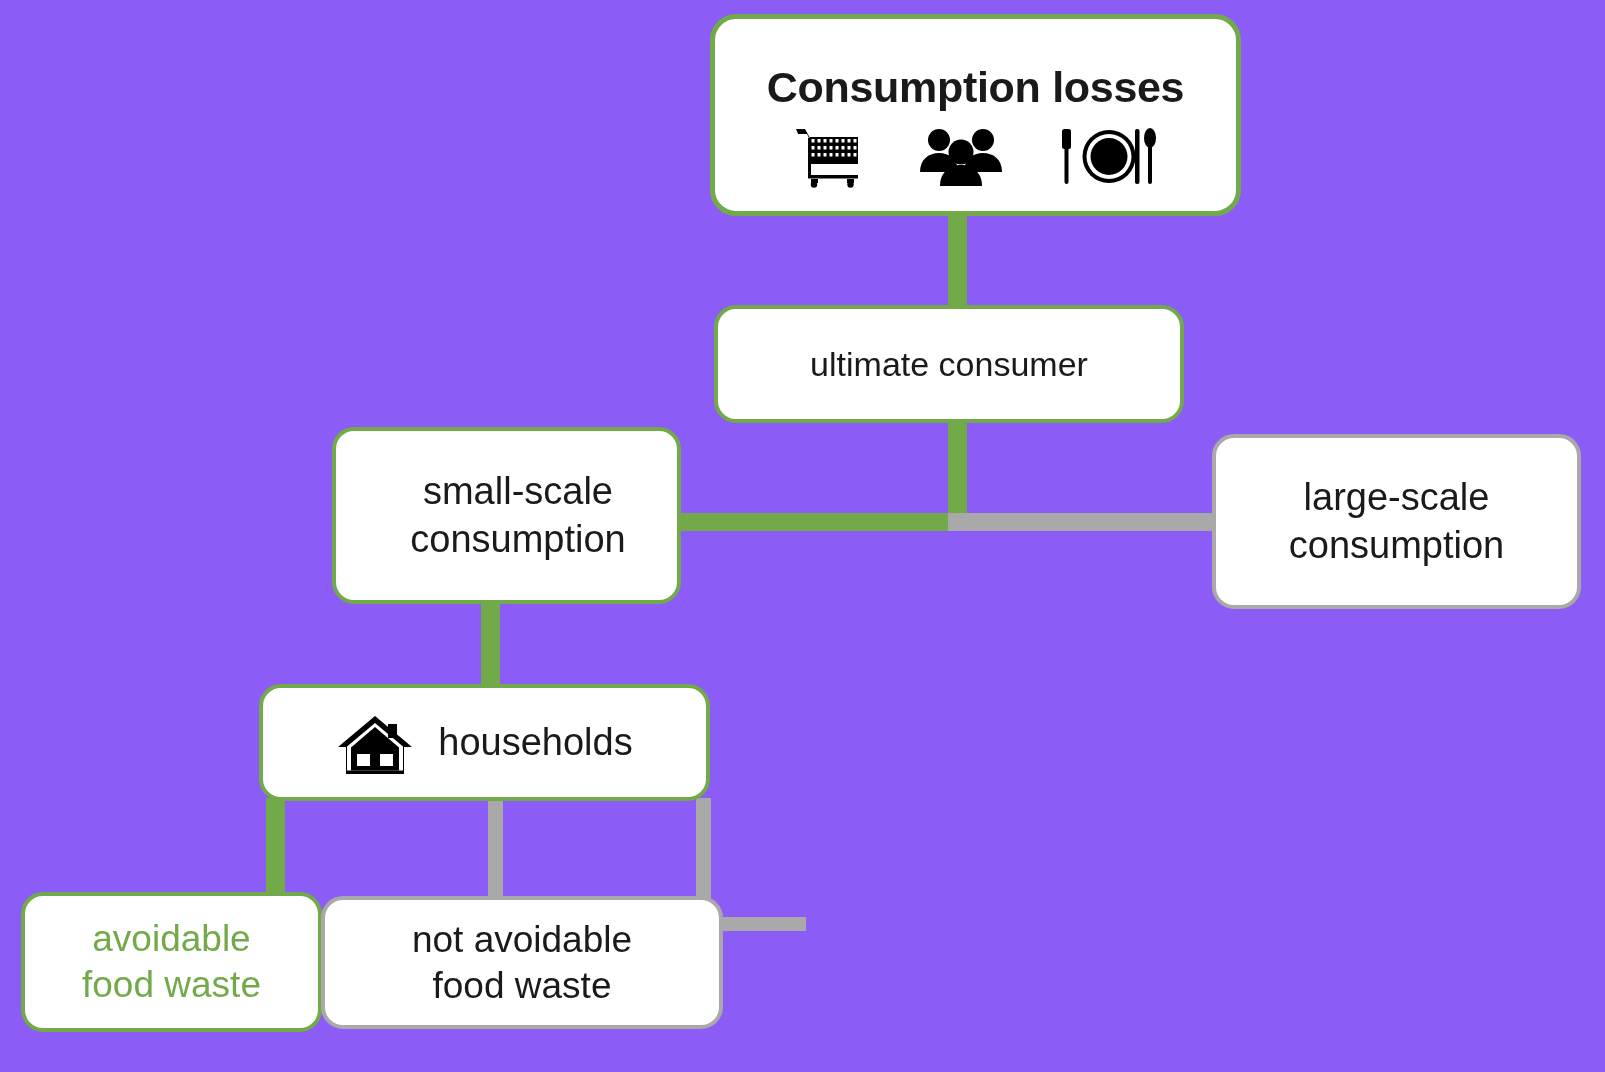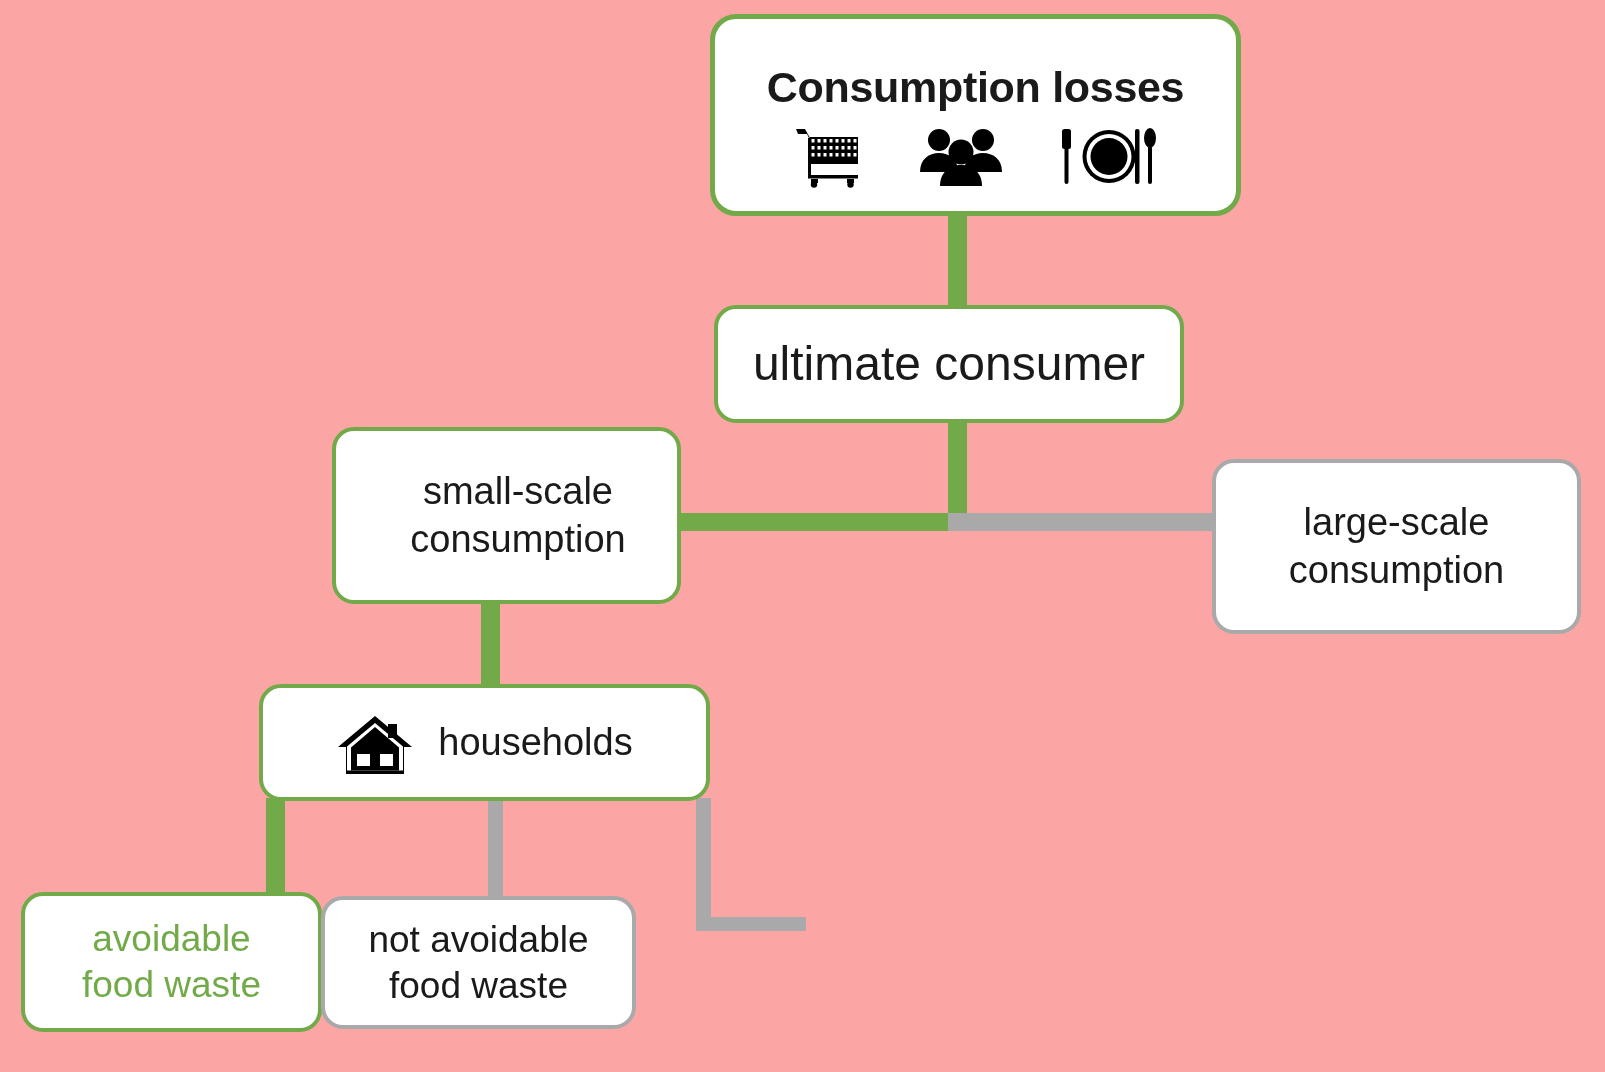--- a/index.html
+++ b/index.html
@@ -5,21 +5,21 @@
 <style>
   html, body {
     margin: 0;
     padding: 0;
     background: #ffffff;
   }
   #stage {
     position: relative;
     width: 1605px;
     height: 1072px;
-    background: #fca5a5;
+    background: #8b5cf6;
     overflow: hidden;
     font-family: "Liberation Sans", "DejaVu Sans", sans-serif;
   }
 
   
   .conn {
     position: absolute;
     background: #72aa4a;
   }
   .conn.gray { background: #a9a9a9; }
@@ -70,37 +70,36 @@
     margin-top: 12px;
   }
   #root-icons svg { display: block; }
 
   #node-ultimate {
     left: 714px;
     top: 305px;
     width: 470px;
     height: 118px;
   }
-  #node-ultimate .node-label { font-size: 48px; text-align: center; }
+  #node-ultimate .node-label { font-size: 34px; text-align: center; }
 
   #node-small {
     left: 332px;
     top: 427px;
     width: 349px;
     height: 177px;
     padding-left: 23px;
   }
   #node-small .node-label { font-size: 38px; }
 
   #node-large {
     left: 1212px;
     top: 434px;
     width: 369px;
     height: 175px;
-    margin-top: 25px;
   }
   #node-large .node-label { font-size: 38px; }
 
   #node-households {
     left: 259px;
     top: 684px;
     width: 451px;
     height: 117px;
     flex-direction: row;
     gap: 16px;
@@ -113,21 +112,21 @@
     top: 892px;
     width: 301px;
     height: 140px;
     color: #72aa4a;
   }
   #node-avoidable .node-label { font-size: 37px; }
 
   #node-notavoidable {
     left: 321px;
     top: 896px;
-    width: 315px;
+    width: 402px;
     height: 133px;
   }
   #node-notavoidable .node-label { font-size: 37px; }
 
   #node-overeating {
     left: 682px;
     top: 892px;
     width: 274px;
     height: 83px;
   }

